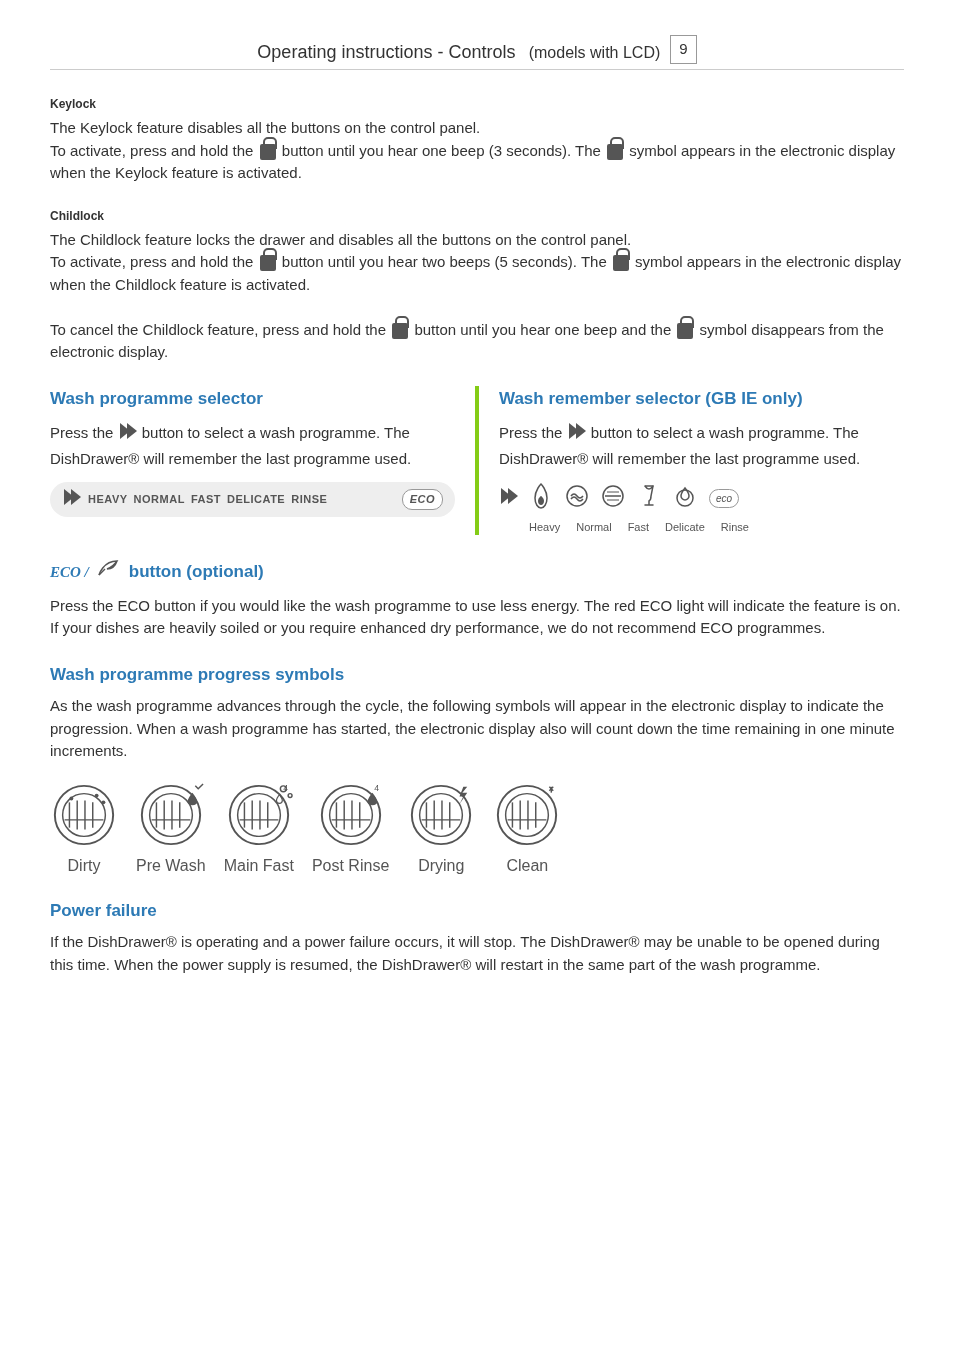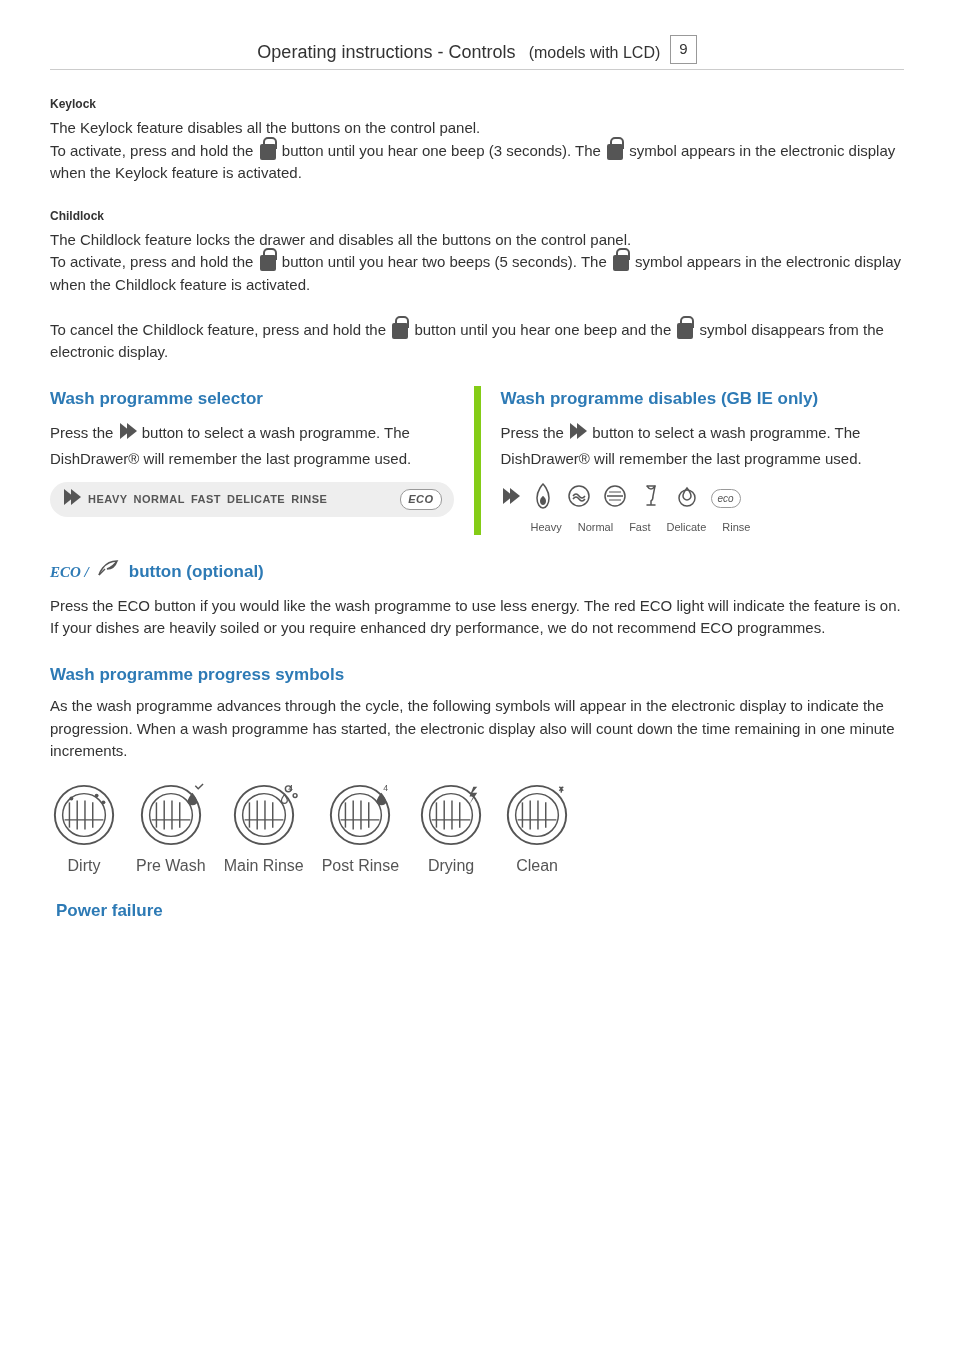--- a/index.html
+++ b/index.html
@@ -67,21 +67,21 @@
     }
     .two-col {
       display: flex;
       gap: 0;
       border: none;
       margin: 20px 0;
     }
     .col-left {
       flex: 1;
       padding-right: 20px;
-      border-right: 7px solid #84cc16;
+      border-right: 4px solid #84cc16;
     }
     .col-right {
       flex: 1;
       padding-left: 20px;
     }
     .col-title {
       color: #2d7ab5;
       font-size: 17px;
       font-weight: bold;
       margin-bottom: 10px;
@@ -155,21 +155,20 @@
       width: 68px;
       height: 68px;
     }
     .symbol-label {
       font-size: 16px;
       color: #555;
       text-align: center;
     }
     .power-section {
       margin-top: 20px;
-      margin-left: 6px;
     }
     .power-title {
       color: #2d7ab5;
       font-size: 17px;
       font-weight: bold;
       margin-bottom: 8px;
     }
   </style>
 </head>
 <body>
@@ -236,21 +235,21 @@
       </span>
       <span>HEAVY</span>
       <span>NORMAL</span>
       <span>FAST</span>
       <span>DELICATE</span>
       <span>RINSE</span>
       <span class="eco-badge">ECO</span>
     </div>
   </div>
   <div class="col-right">
-    <div class="col-title">Wash programme disables (GB IE only)</div>
+    <div class="col-title">Wash remember selector (GB IE only)</div>
     <p>
       Press the
       <span style="display:inline-block; vertical-align:middle;">
         <svg width="20" height="20" viewBox="0 0 20 20">
             <polygon points="2,2 12,10 2,18" fill="#555"></polygon>
             <polygon points="9,2 19,10 9,18" fill="#555"></polygon>
           </svg>
       </span>
       button to select a wash programme. The DishDrawer® will remember the last programme used.
     </p>
@@ -378,21 +377,21 @@
         <line x1="44" y1="22" x2="44" y2="48" stroke="#555" stroke-width="1.5"></line>
         <line x1="15" y1="40" x2="55" y2="40" stroke="#555" stroke-width="1.5"></line>
 
         <circle cx="60" cy="8" r="3" fill="none" stroke="#555" stroke-width="1.5"></circle>
         <circle cx="67" cy="15" r="2" fill="none" stroke="#555" stroke-width="1.5"></circle>
 
         <path d="M56 14 C56 14 53 18 53 20 C53 22 54.5 23 56 23 C57.5 23 59 22 59 20 C59 18 56 14 56 14Z" fill="none" stroke="#555" stroke-width="1.2"></path>
 
         <text x="60" y="10" font-size="9" fill="#555" font-family="Arial">4</text>
       </svg>
-      <span class="symbol-label">Main Rinse</span>
+      <span class="symbol-label">Main Fast</span>
     </div>
 
     <div class="symbol-item">
       <svg class="symbol-icon" viewBox="0 0 70 70">
         <circle cx="35" cy="35" r="30" fill="none" stroke="#555" stroke-width="2"></circle>
         <circle cx="35" cy="35" r="22" fill="none" stroke="#555" stroke-width="1.5"></circle>
         <line x1="20" y1="22" x2="20" y2="48" stroke="#555" stroke-width="1.5"></line>
         <line x1="28" y1="20" x2="28" y2="50" stroke="#555" stroke-width="1.5"></line>
         <line x1="36" y1="20" x2="36" y2="50" stroke="#555" stroke-width="1.5"></line>
         <line x1="44" y1="22" x2="44" y2="48" stroke="#555" stroke-width="1.5"></line>
@@ -432,13 +431,14 @@
         <line x1="60" y1="6" x2="60" y2="12" stroke="#555" stroke-width="1.5"></line>
         <line x1="62" y1="6" x2="58" y2="10" stroke="#555" stroke-width="1.5"></line>
       </svg>
       <span class="symbol-label">Clean</span>
     </div>
   </div>
 </div>
 
 <div class="power-section">
   <div class="power-title">Power failure</div>
+  <p>If the DishDrawer® is operating and a power failure occurs, it will stop. The DishDrawer® may be unable to be opened during this time. When the power supply is resumed, the DishDrawer® will restart in the same part of the wash programme.</p>
 </div>
 
 </body></html>

